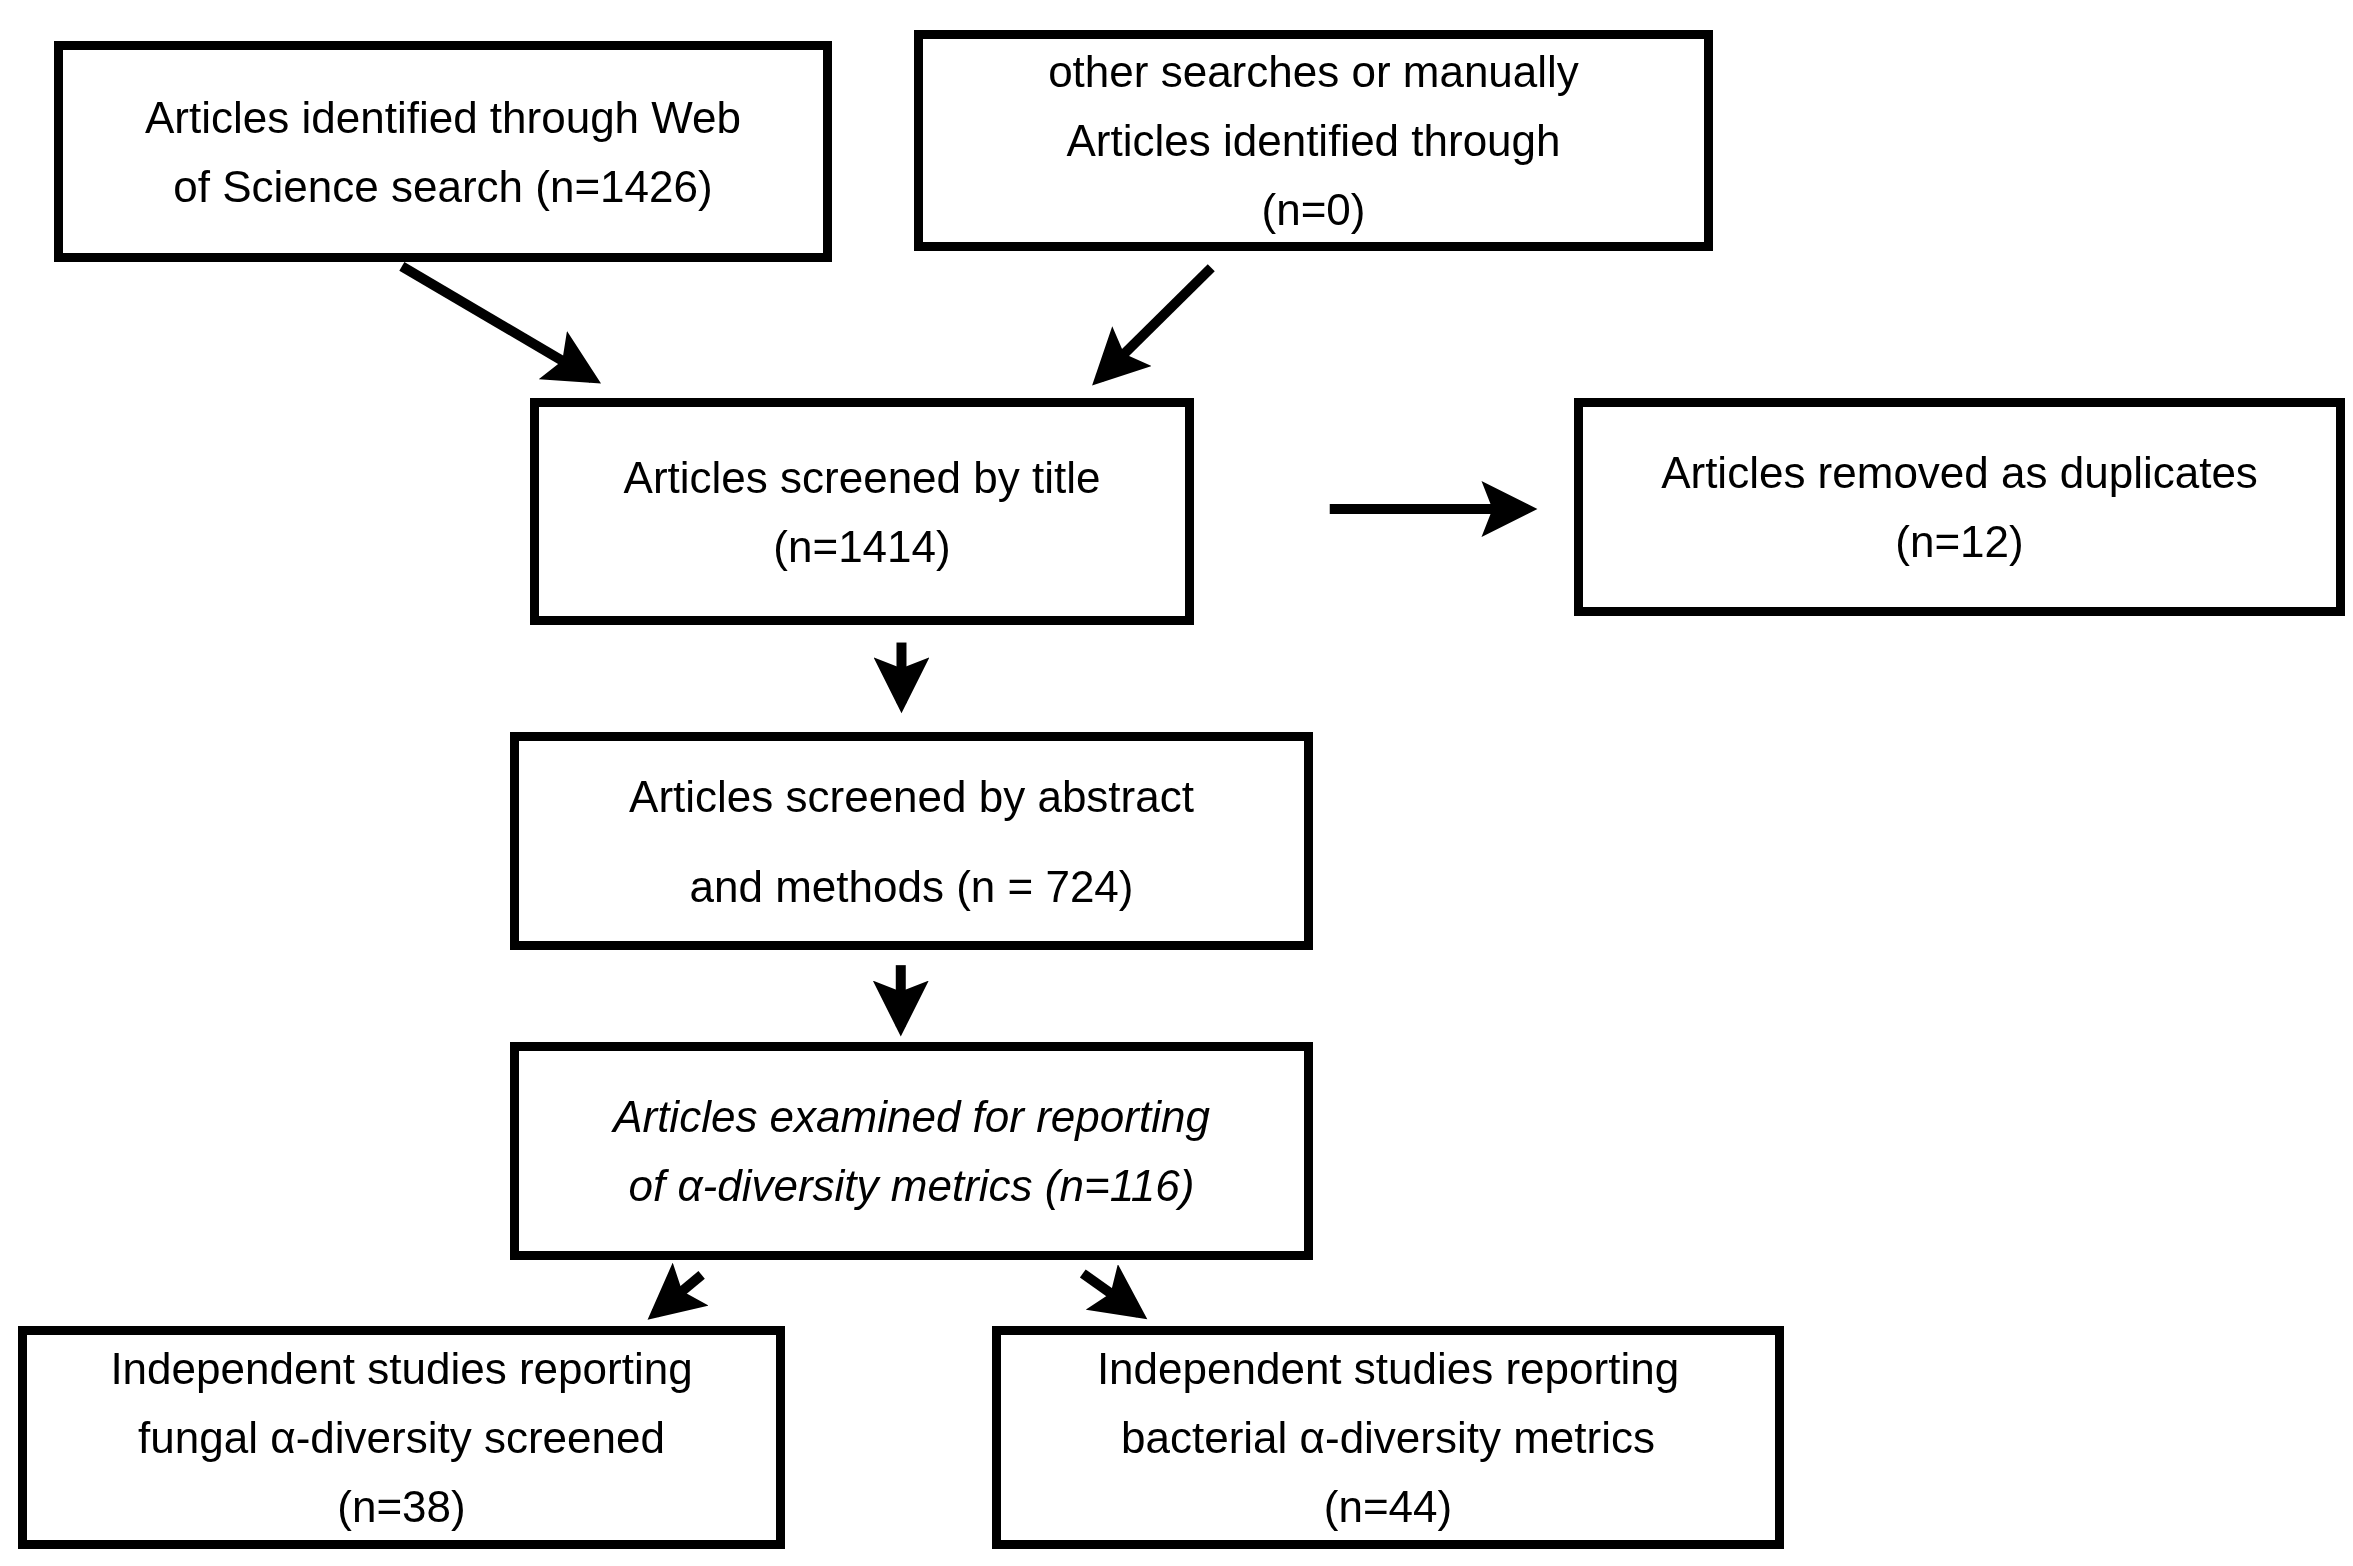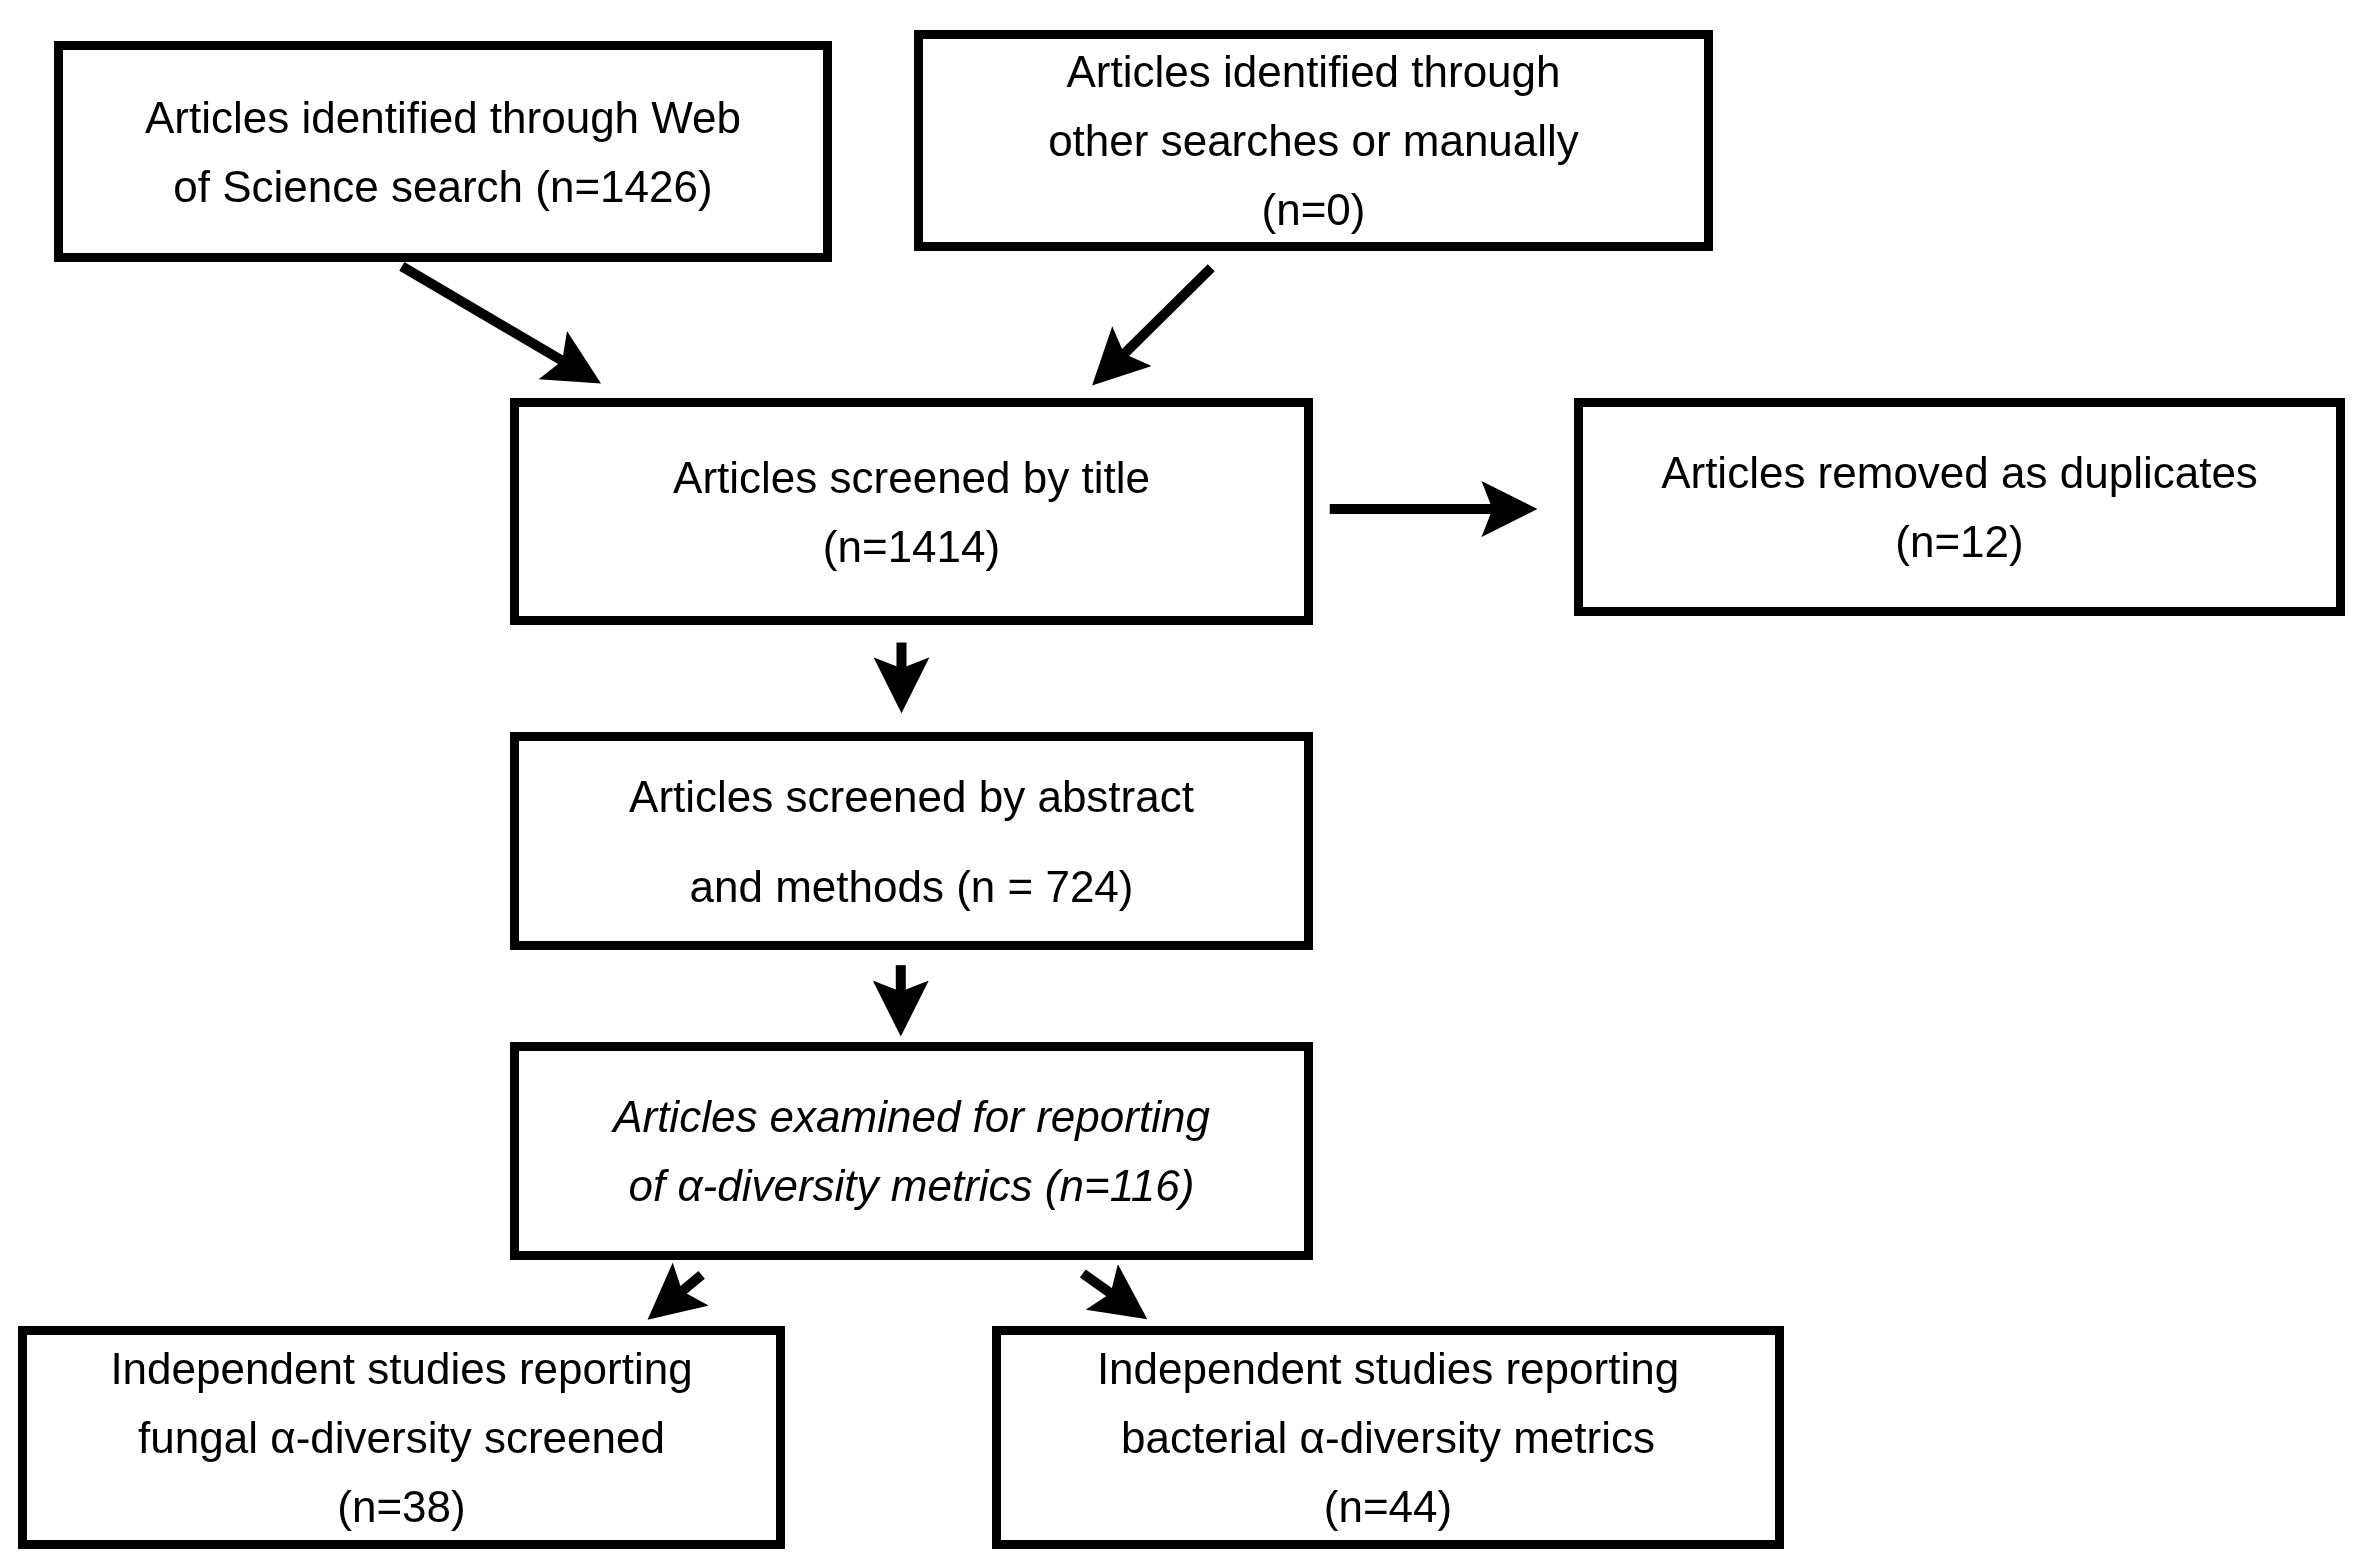--- a/index.html
+++ b/index.html
@@ -32,21 +32,21 @@
     line-height: 69px;
     font-weight: 400;
     letter-spacing: 0px;
   }
   .flowbox .line {
     white-space: nowrap;
   }
   
   #box-identified-wos      { left:   54px; top:   30px; width: 778px; height: 221px; margin-top: 11px; }
   #box-identified-other    { left: 914px; top:   30px; width: 799px; height: 221px; }
-  #box-screened-title      { left:  510px; top:  398px; width: 803px; height: 227px; text-align: right; }
+  #box-screened-title      { left:  530px; top:  398px; width: 664px; height: 227px; text-align: right; }
   #box-removed-duplicates  { left: 1574px; top:  398px; width: 771px; height: 218px; text-align: right; }
   #box-screened-abstract   { left:  510px; top: 732px; width: 803px; height: 218px; gap: 21px; }
   #box-examined-alpha      { left:  510px; top: 1042px; width: 803px; height: 218px; font-style: italic; }
   #box-fungal              { left:   18px; top: 1326px; width: 767px; height: 223px; }
   #box-bacterial           { left: 992px; top: 1326px; width: 792px; height: 223px; }
   .arrow-layer {
     position: absolute;
     left: 0; top: 0;
     width: 2354px;
     height: 1567px;
@@ -72,22 +72,22 @@
     <line x1="983" y1="1786" x2="918" y2="1840" stroke="#000000" stroke-width="14" marker-end="url(#ah)"></line>
     <line x1="1517" y1="1784" x2="1596" y2="1840" stroke="#000000" stroke-width="14" marker-end="url(#ah)"></line>
   </svg>
 
   <div class="flowbox" id="box-identified-wos">
     <div class="line">Articles identified through Web</div>
     <div class="line">of Science search (n=1426)</div>
   </div>
 
   <div class="flowbox" id="box-identified-other">
+    <div class="line">other searches or manually</div>
     <div class="line">Articles identified through</div>
-    <div class="line">other searches or manually</div>
     <div class="line">(n=0)</div>
   </div>
 
   <div class="flowbox" id="box-screened-title">
     <div class="line">Articles screened by title</div>
     <div class="line">(n=1414)</div>
   </div>
 
   <div class="flowbox" id="box-removed-duplicates">
     <div class="line">Articles removed as duplicates</div>

